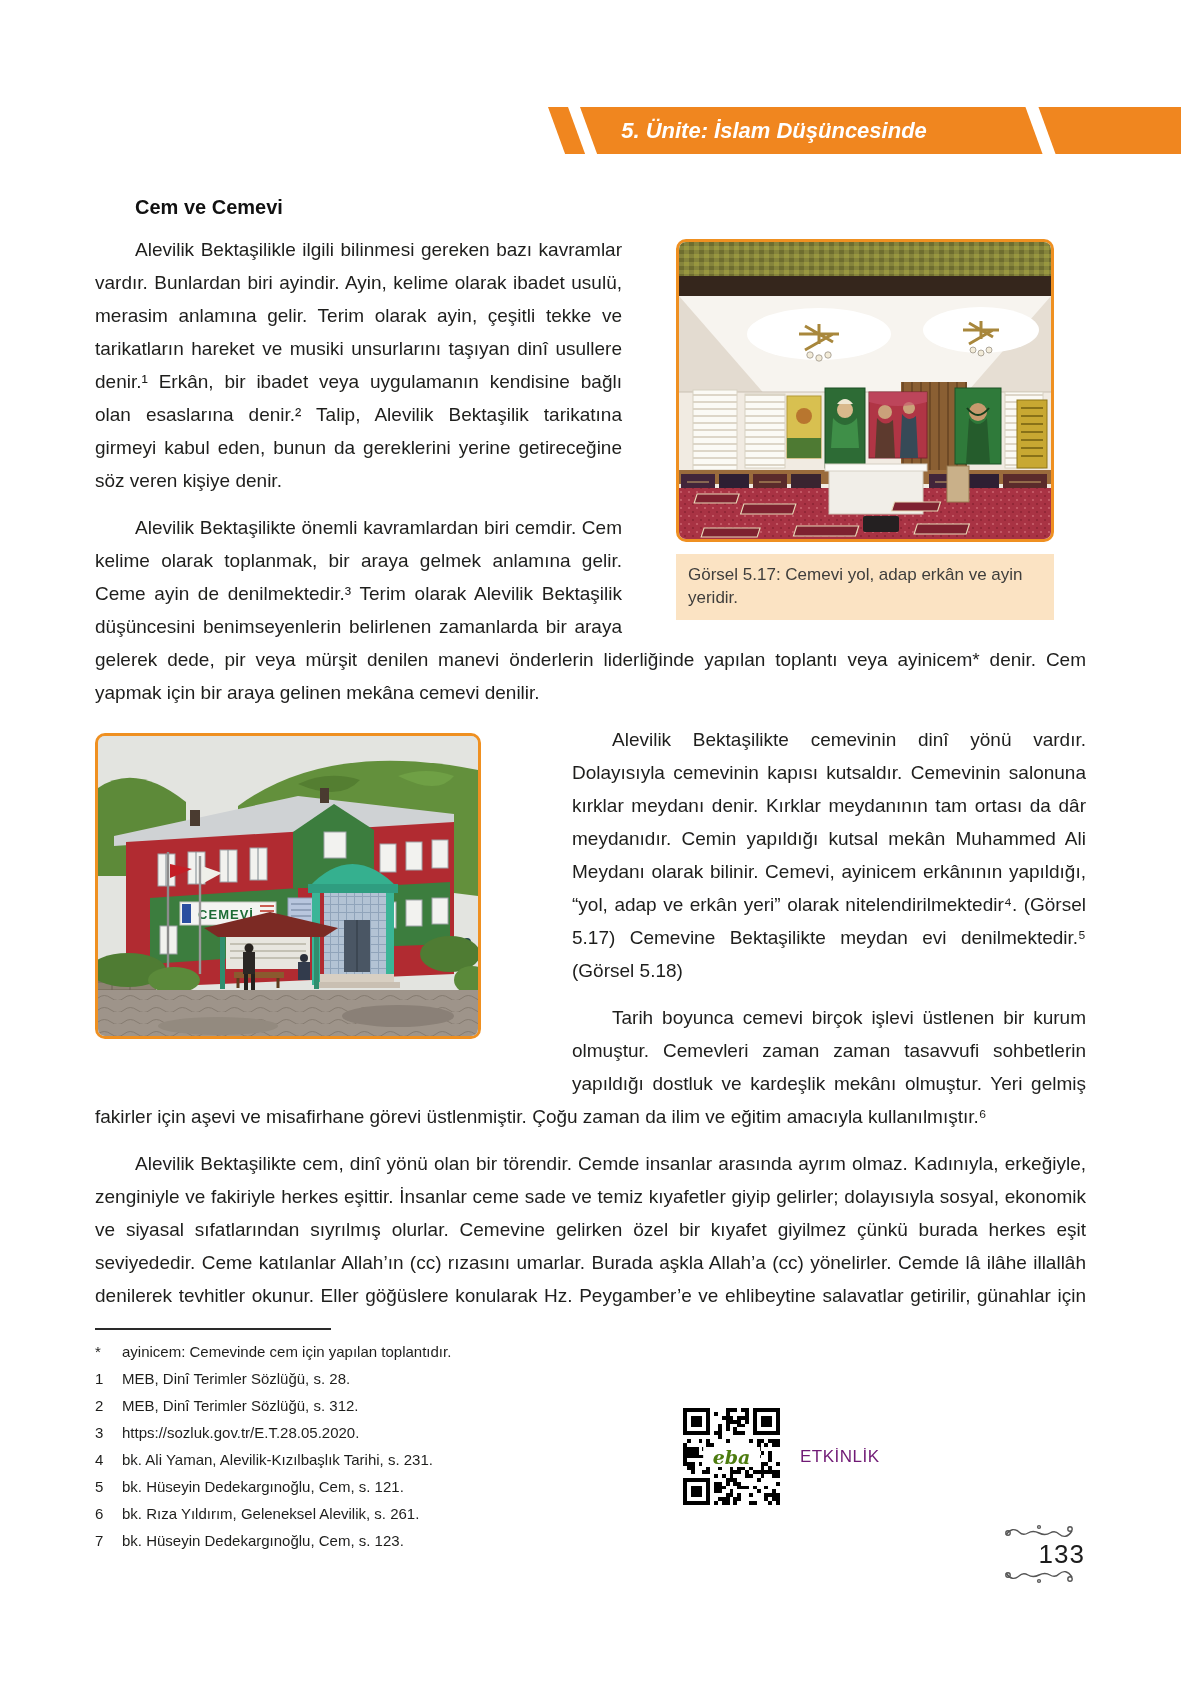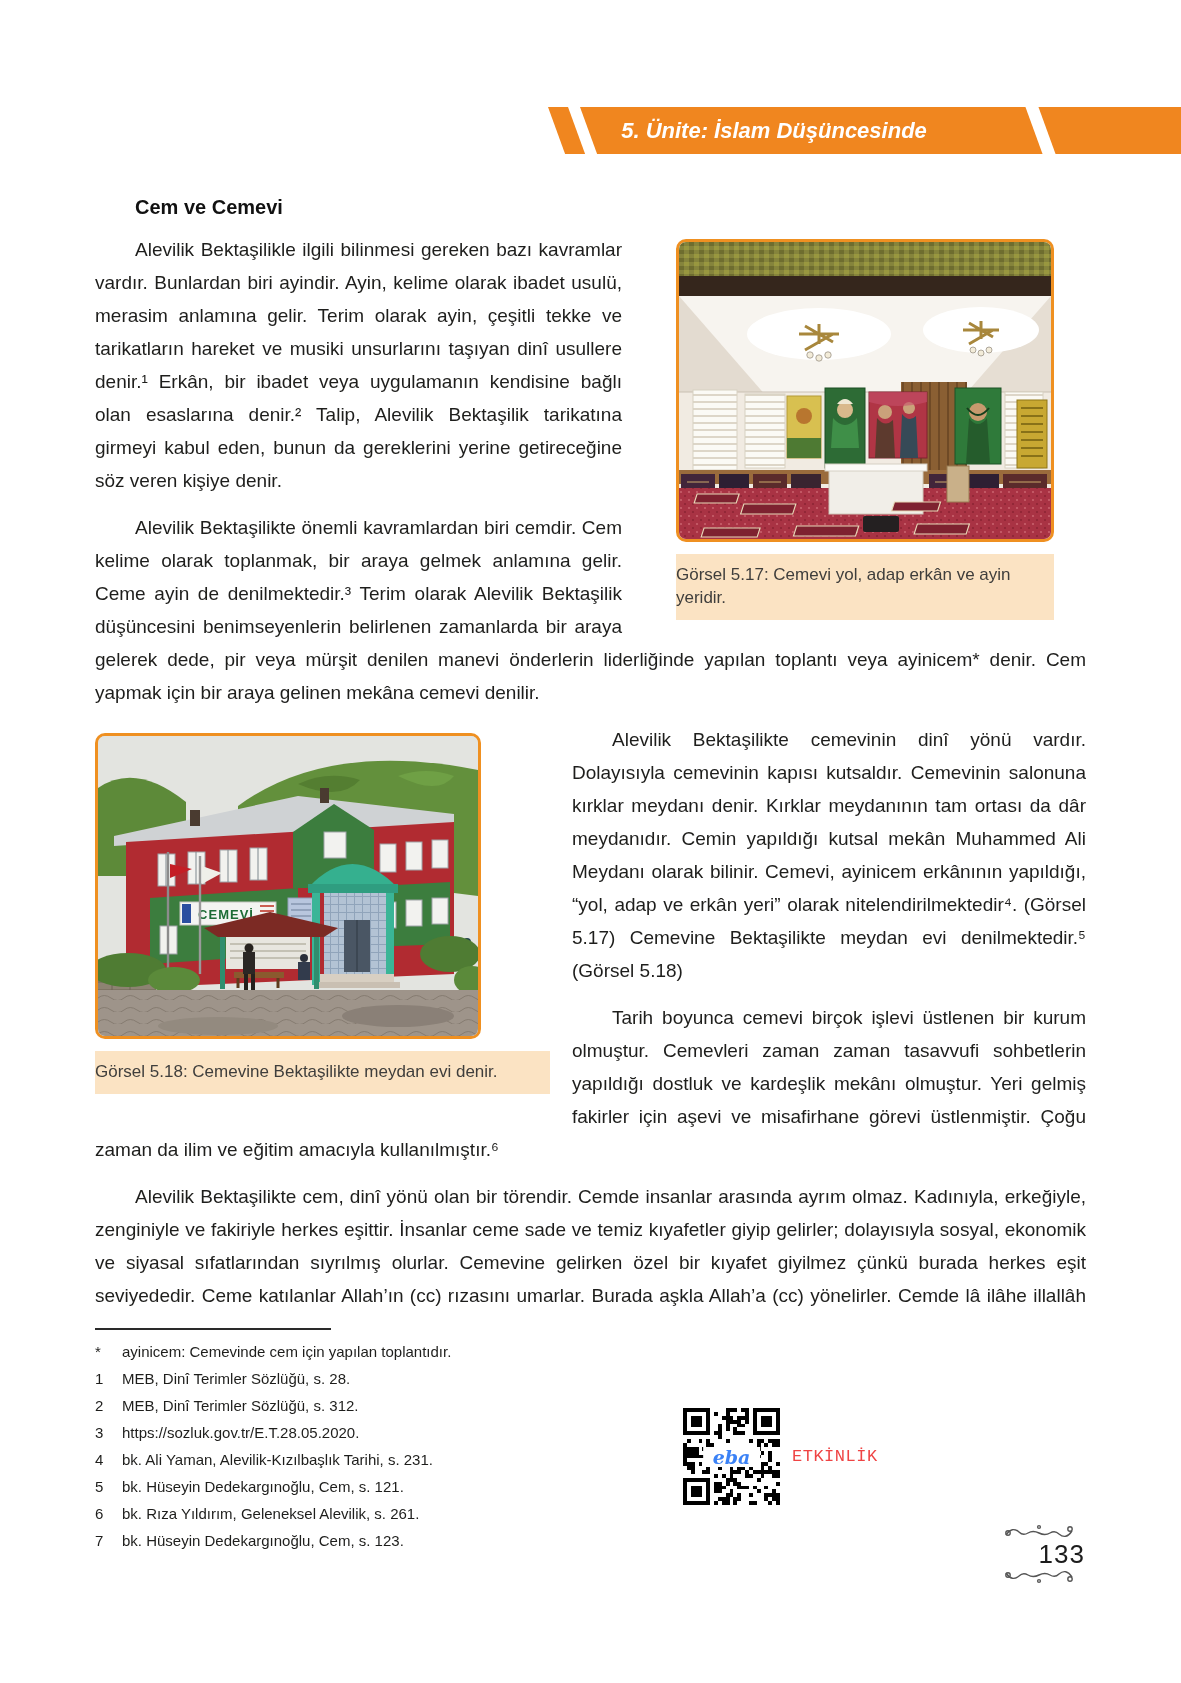--- a/index.html
+++ b/index.html
@@ -20,39 +20,39 @@
   
   .content{position:absolute;left:95px;top:152px;width:991px;height:1168px;overflow:hidden;}
   h3{margin:0 0 18px 40px;font-size:20px;font-weight:bold;color:#111;}
   h3.sub{margin-bottom:14px;margin-top:44px;}
   p.body{margin:8px 0 14px;font-size:19px;line-height:33px;text-align:justify;text-indent:40px;}
 
   figure{margin:0;}
   .fig{background:#fff;}
   .fig-photo{border:3px solid #EF9021;border-radius:10px;overflow:hidden;display:block;background:#ddd;}
   .fig-caption{margin-top:12px;background:#FBE3C3;color:#3f3e3c;font-size:17px;line-height:23px;
-               padding:9px 0 11px;}
+               padding:9px 12px 11px;}
   .fig-right{float:right;width:378px;margin:6px 32px 14px 54px;}
   .fig-left{float:left;width:455px;margin:10px 22px 34px 0;}
 
   
   .footnotes{position:absolute;left:95px;top:1328px;width:620px;}
   .fn-rule{width:236px;border-top:2px solid #2a2a2a;margin-bottom:12px;}
   .fn-row{font-size:15px;line-height:20px;margin-bottom:7px;display:flex;}
   .fn-marker{width:27px;flex:0 0 27px;}
   .fn-text{flex:1;}
 
   
   .activity{position:absolute;left:683px;top:1408px;display:flex;align-items:center;}
   .qr-wrap{position:relative;width:97px;height:97px;}
   .qr-wrap svg{display:block;width:97px;height:97px;}
   .eba-logo{position:absolute;left:50%;top:50%;transform:translate(-50%,-50%);
-            background:#fff;padding:0 10px;color:#3b82f6;font-family:"DejaVu Serif",serif;
+            background:#fff;padding:0 10px;color:#4d7c0f;font-family:"DejaVu Serif",serif;
             font-style:italic;font-weight:bold;font-size:19px;line-height:20px;}
-  .activity-label{margin-left:12px;font-size:17px;letter-spacing:.5px;color:#ef4444;font-family:Liberation Mono, monospace;}
+  .activity-label{margin-left:20px;font-size:17px;letter-spacing:.5px;color:#701a75;}
 
   
   .pagenum-block{position:absolute;left:993px;top:1523px;width:92px;text-align:right;color:#1c1c1c;}
   .pagenum-block .num{font-size:26px;line-height:30px;letter-spacing:1px;}
   .pagenum-block svg{display:block;margin:0 auto;}
 </style>
 </head>
 <body>
 
 <div class="page">
@@ -294,21 +294,20 @@
               <line x1="46" y1="238" x2="46" y2="246"></line>
             </g>
           <ellipse cx="30" cy="234" rx="38" ry="17" fill="#4f7c33"></ellipse>
           <ellipse cx="76" cy="244" rx="26" ry="13" fill="#5b8a3a"></ellipse>
           <ellipse cx="352" cy="218" rx="30" ry="18" fill="#4f7c33"></ellipse>
           <ellipse cx="374" cy="244" rx="18" ry="14" fill="#5b8a3a"></ellipse>
           <rect y="254" width="380" height="46" fill="url(#cobble)"></rect>
           <ellipse cx="300" cy="280" rx="56" ry="11" fill="#8a8077"></ellipse>
           <ellipse cx="120" cy="290" rx="60" ry="9" fill="#938a7f"></ellipse>
         </svg>
-        <figcaption class="fig-caption">Görsel 5.18: Cemevine Bektaşilikte meydan evi denir.</figcaption>
       </figure>
       <p class="body">Alevilik Bektaşilikte cemevinin dinî yönü vardır. Dolayısıyla cemevinin kapısı kutsaldır. Cemevinin salonuna kırklar meydanı denir. Kırklar meydanının tam ortası da dâr meydanıdır. Cemin yapıldığı kutsal mekân Muhammed Ali Meydanı olarak bilinir. Cemevi, ayinicem erkânının yapıldığı, “yol, adap ve erkân yeri” olarak nitelendirilmektedir⁴. (Görsel 5.17) Cemevine Bektaşilikte meydan evi denilmektedir.⁵ (Görsel 5.18)</p>
       <p class="body">Tarih boyunca cemevi birçok işlevi üstlenen bir kurum olmuştur. Cemevleri zaman zaman tasavvufi sohbetlerin yapıldığı dostluk ve kardeşlik mekânı olmuştur. Yeri gelmiş fakirler için aşevi ve misafirhane görevi üstlenmiştir. Çoğu zaman da ilim ve eğitim amacıyla kullanılmıştır.⁶</p>
       <p class="body">Alevilik Bektaşilikte cem, dinî yönü olan bir törendir. Cemde insanlar arasında ayrım olmaz. Kadınıyla, erkeğiyle, zenginiyle ve fakiriyle herkes eşittir. İnsanlar ceme sade ve temiz kıyafetler giyip gelirler; dolayısıyla sosyal, ekonomik ve siyasal sıfatlarından sıyrılmış olurlar. Cemevine gelirken özel bir kıyafet giyilmez çünkü burada herkes eşit seviyededir. Ceme katılanlar Allah’ın (cc) rızasını umarlar. Burada aşkla Allah’a (cc) yönelirler. Cemde lâ ilâhe illallâh denilerek tevhitler okunur. Eller göğüslere konularak Hz. Peygamber’e ve ehlibeytine salavatlar getirilir, günahlar için Allah’a (cc) tövbe edilir.⁷</p>
     </div>
   </div>
 
   <div class="footnotes">
     <div class="fn-rule"></div>
     <div class="fn-row">

